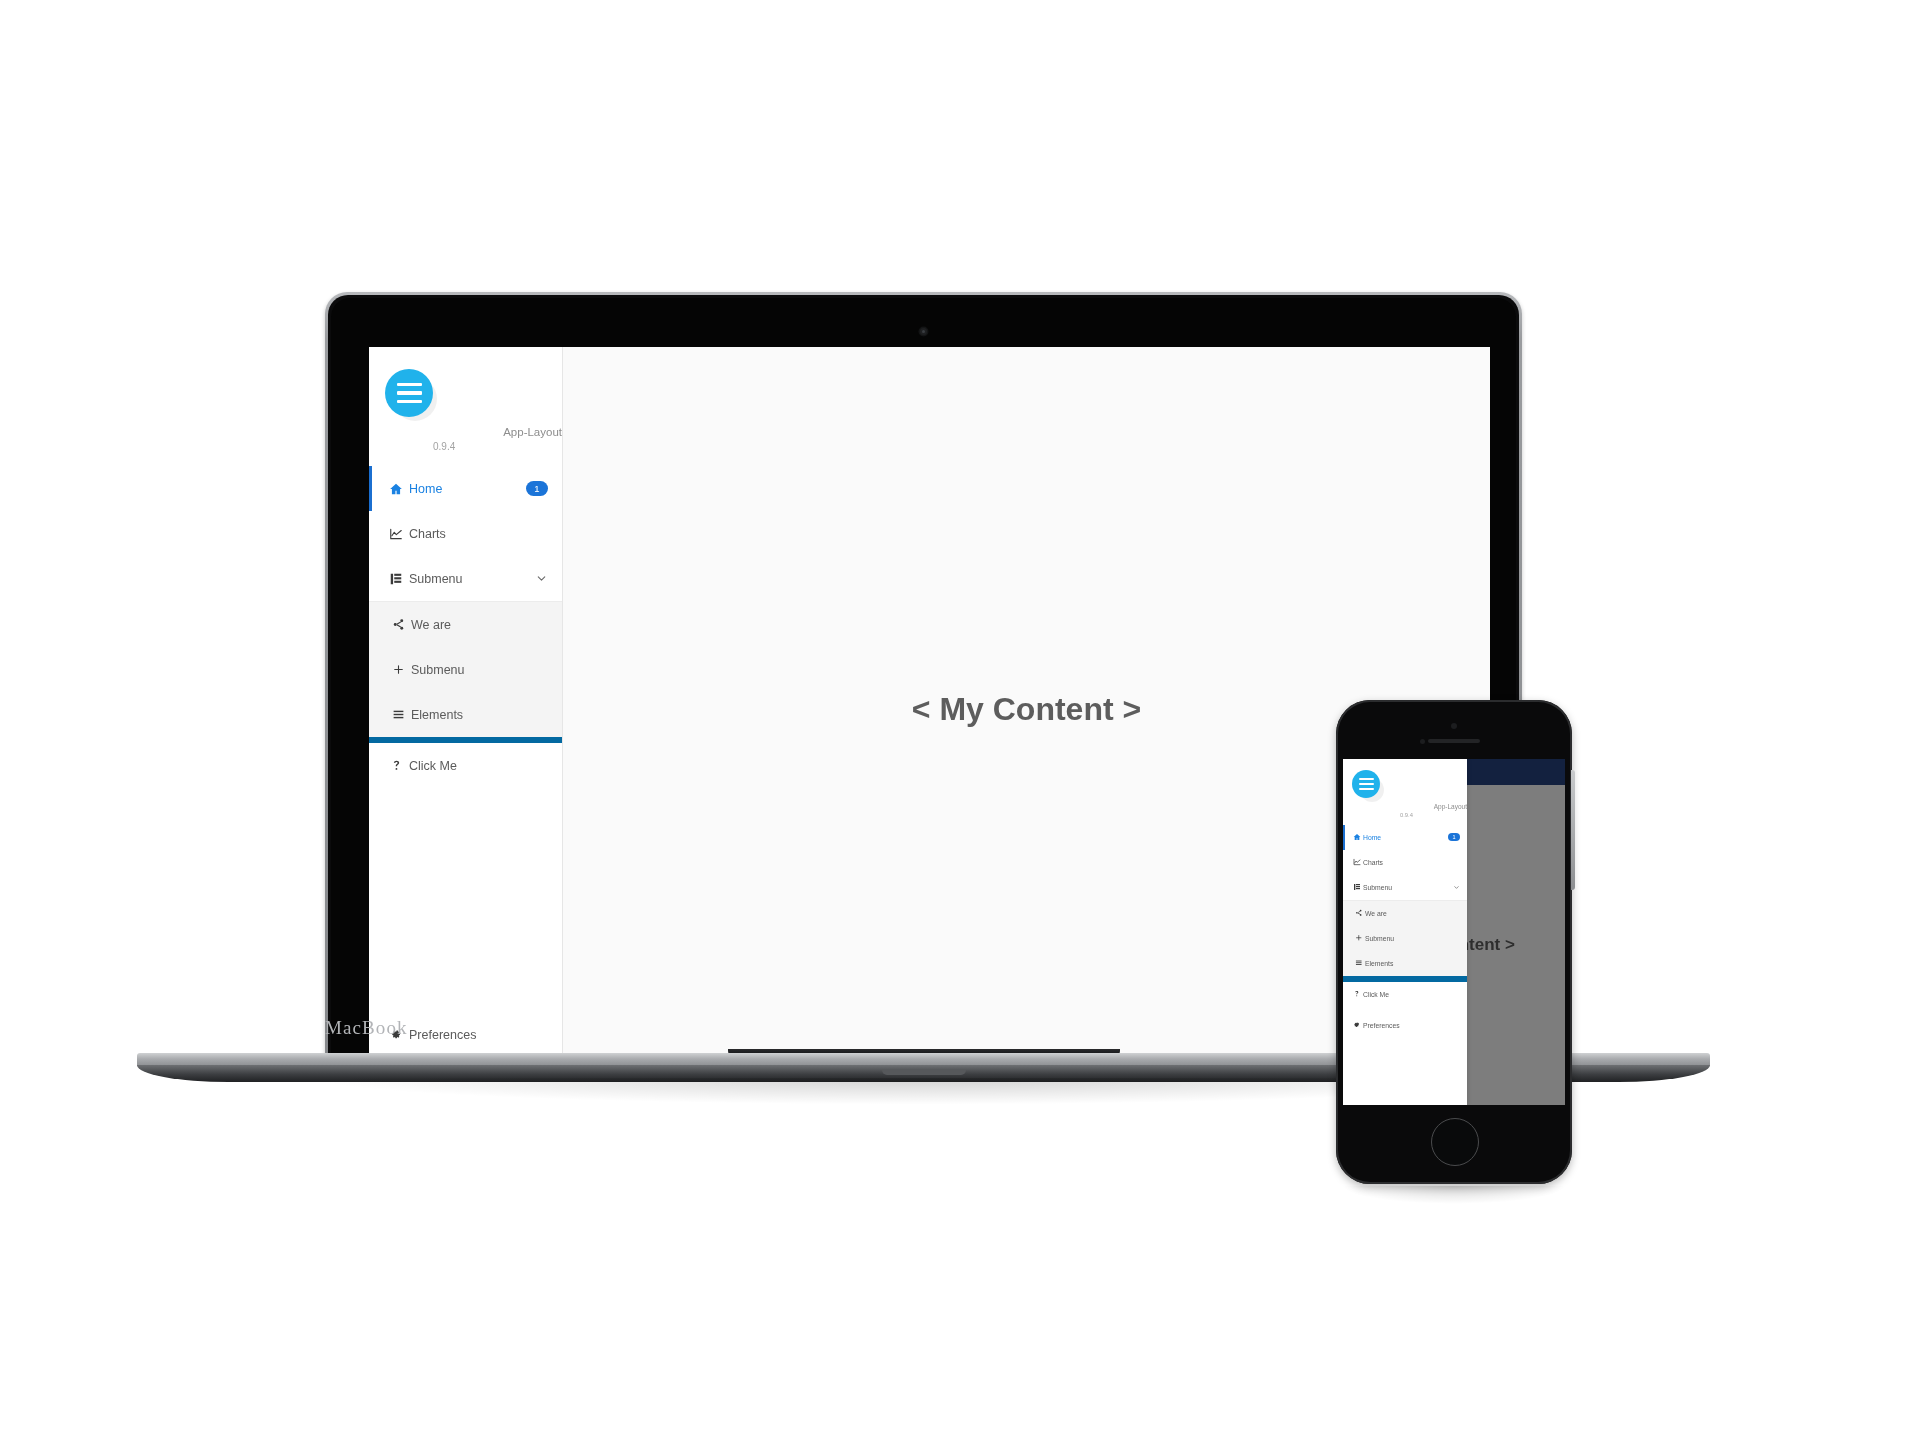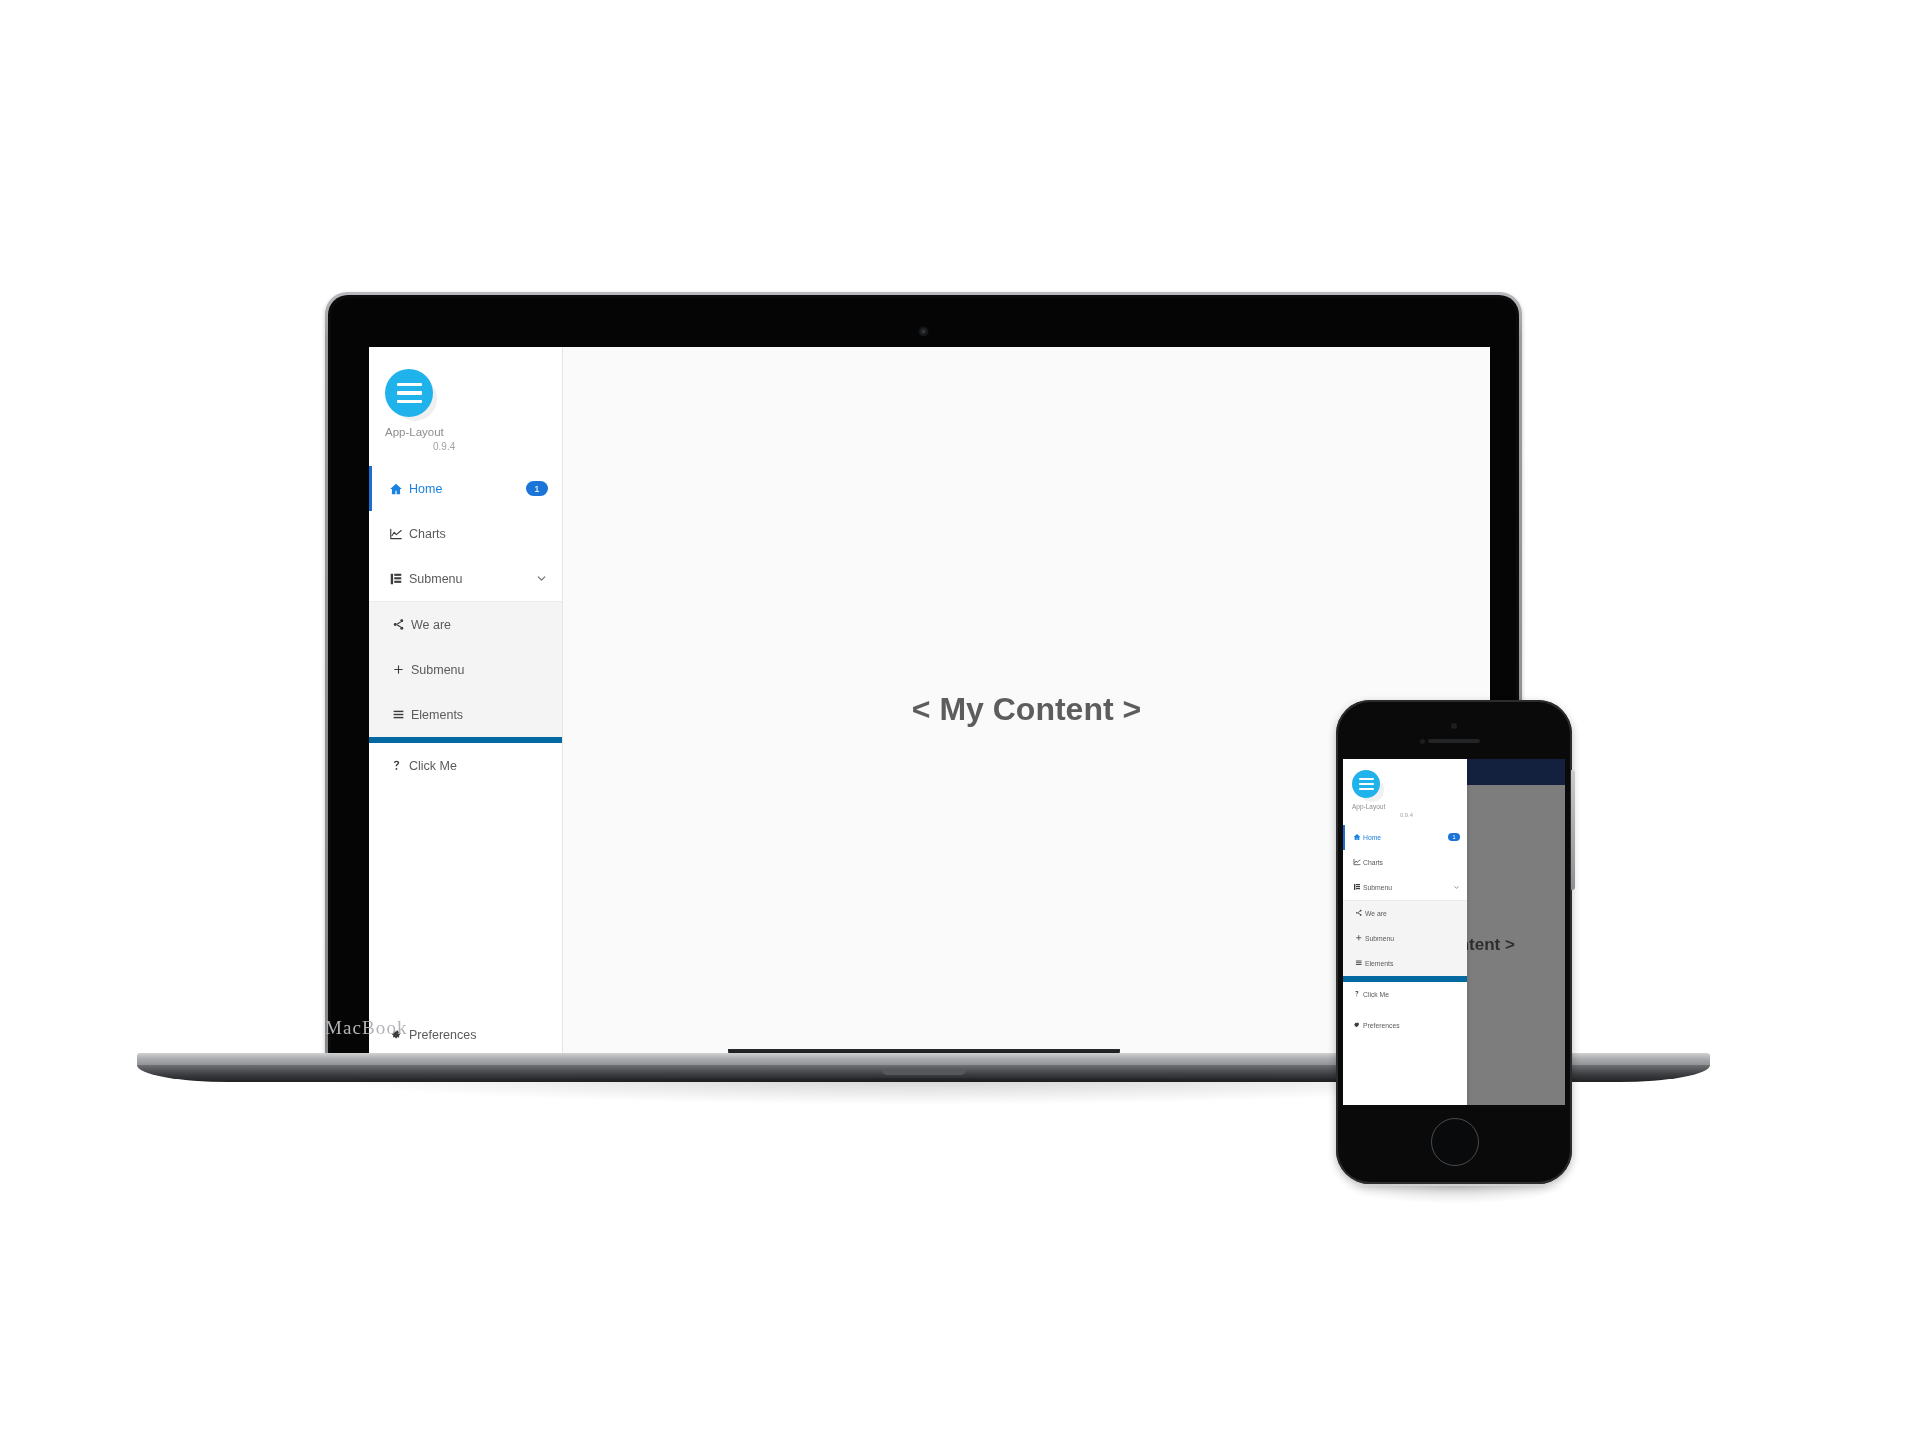--- a/index.html
+++ b/index.html
@@ -180,20 +180,21 @@
     align-items: center;
     justify-content: center;
   }
   .logo .bar {
     background: #ffffff;
     border-radius: 1px;
   }
   .brand-name {
     color: #8d8d8d;
     display: block;
+    text-align: right;
   }
   .brand-ver {
     color: #a3a3a3;
     display: block;
     padding-left: 48px;
   }
 
   .nav {
     margin-top: 14px;
     display: flex;

